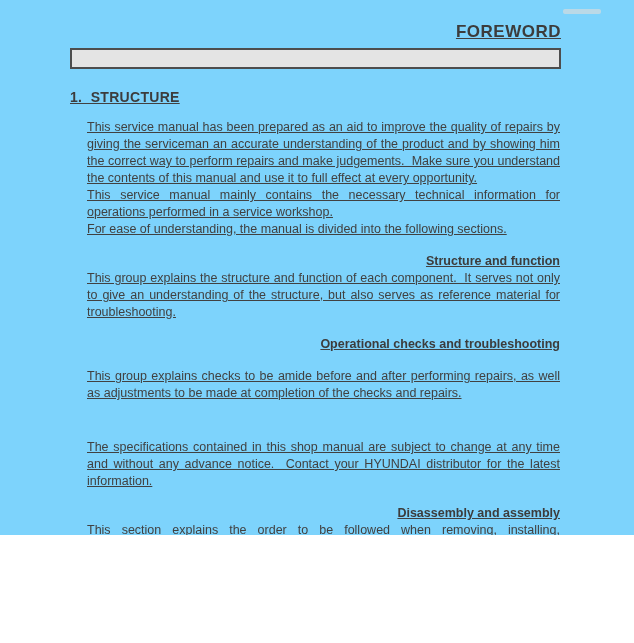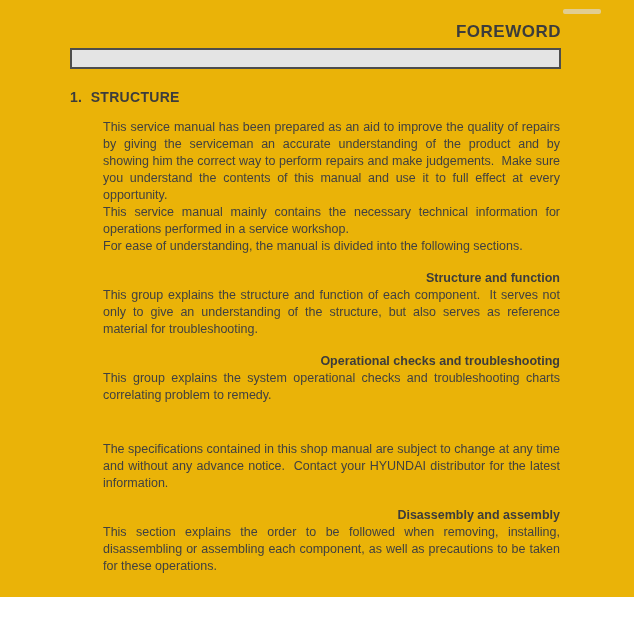--- a/index.html
+++ b/index.html
@@ -4,23 +4,24 @@
 <style>
   * { margin: 0; padding: 0; box-sizing: border-box; }
   html, body { background: #ffffff; }
   body {
     font-family: "Liberation Sans", sans-serif;
     color: #414141;
   }
   .page {
     position: relative;
     width: 634px;
-    height: 597px;
-    background: #eab308;
+    height: 535px;
+    background: #7dd3fc;
     overflow: hidden;
+    text-decoration: underline;
   }
   .scan-artifact {
     position: absolute;
     top: 9px;
     left: 563px;
     width: 38px;
     height: 5px;
     background: #dcdcdc;
     opacity: 0.65;
     border-radius: 2px;
@@ -58,21 +59,20 @@
   }
   .intro {
     margin-top: 14px;
   }
   p.body-text {
     font-size: 12.5px;
     line-height: 17px;
     text-align: justify;
     text-justify: inter-word;
     color: #414141;
-    margin-left: 16px;
   }
   .subsection {
     margin-top: 15px;
   }
   .subsection:first-of-type {
     margin-top: 27px;
   }
   .sub-heading {
     font-size: 12.5px;
     line-height: 17px;
@@ -106,24 +106,24 @@
       <p class="body-text">For ease of understanding, the manual is divided into the following sections.</p>
     </div>
 
     <div class="body-block subsection">
       <div class="sub-heading">Structure and function</div>
       <p class="body-text">This group explains the structure and function of each component.&nbsp; It serves not only to give an understanding of the structure, but also serves as reference material for troubleshooting.</p>
     </div>
 
     <div class="body-block subsection">
       <div class="sub-heading">Operational checks and troubleshooting</div>
-      <p class="body-text">This group explains the system operational checks and troubleshooting charts correlating problem to remedy.</p>
     </div>
 
     <div class="body-block subsection">
+      <p class="body-text">This group explains checks to be amide before and after performing repairs, as well as adjustments to be made at completion of the checks and repairs.</p>
     </div>
 
     <div class="body-block closing">
       <p class="body-text">The specifications contained in this shop manual are subject to change at any time and without any advance notice.&nbsp; Contact your HYUNDAI distributor for the latest information.</p>
     </div>
 
     <div class="body-block subsection">
       <div class="sub-heading">Disassembly and assembly</div>
       <p class="body-text">This section explains the order to be followed when removing, installing, disassembling or assembling each component, as well as precautions to be taken for these operations.</p>
     </div>

